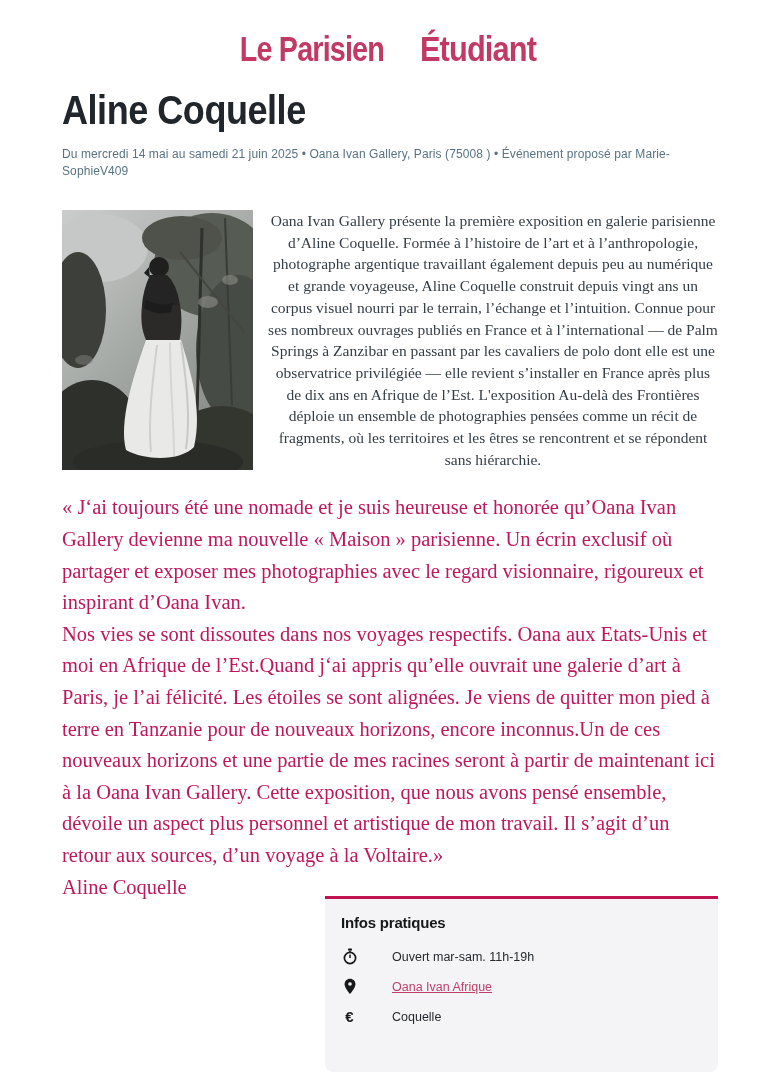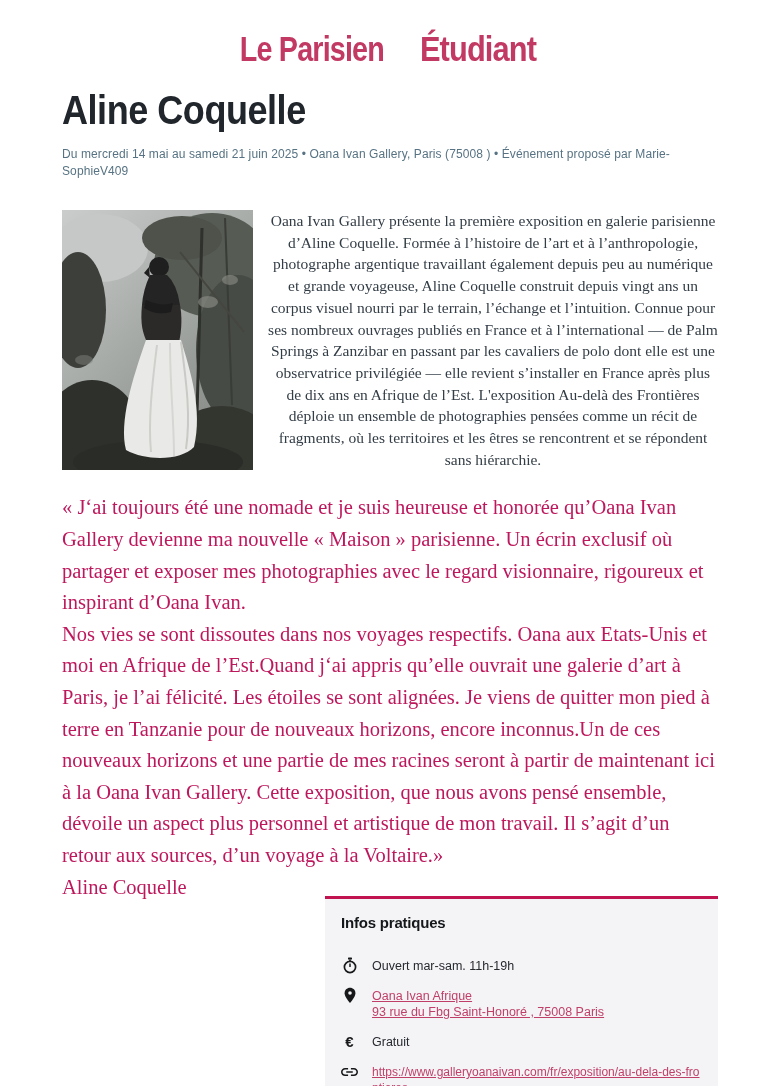--- a/index.html
+++ b/index.html
@@ -58,23 +58,23 @@
     position:absolute; left:325px; top:896px;
     width:393px; min-height:176px;
     background:#f4f4f6;
     border-top:3px solid #c0134f;
     border-radius:0 0 8px 8px;
     padding:15px 16px 18px 16px;
     z-index:5;
   }
   .infos h2 {
     font-size:15px; font-weight:800; color:#15181b;
-    letter-spacing:-.2px; margin-bottom:26px;
+    letter-spacing:-.2px; margin-bottom:17px;
   }
-  .infos .row { display:flex; align-items:flex-start; margin-bottom:13px; }
+  .infos .row { display:flex; align-items:center; margin-bottom:13px;gap:20px; }
   .infos .row:last-child { margin-bottom:0; }
   .infos .ico {
     width:17px; height:17px; flex:0 0 auto; margin-right:14px;
     display:flex; align-items:center; justify-content:center;
     color:#17181a;
   }
   .infos .ico svg { display:block; }
   .infos .txt { font-size:12.5px; line-height:16px; color:#26292e; padding-top:1px; }
   .infos a {
     color:#c03f68; text-decoration:underline; cursor:pointer;
@@ -157,32 +157,21 @@
 
   <div class="row">
     <span class="ico">
       <svg width="14" height="17" viewBox="0 0 14 17">
         <path d="M7 0.8 C3.9 0.8 1.6 3.2 1.6 6.2 c0 3.9 5.4 9.8 5.4 9.8 s5.4-5.9 5.4-9.8 C12.4 3.2 10.1 0.8 7 0.8 z" fill="currentColor"></path>
         <circle cx="7" cy="6" r="1.8" fill="#f4f4f6"></circle>
       </svg>
     </span>
     <span class="txt">
       <a>Oana Ivan Afrique</a><br>
-      <a>93 rue du Fbg Saint-Honoré , 75008 Paris</a>
     </span>
   </div>
 
   <div class="row">
     <span class="ico euro-glyph">€</span>
-    <span class="txt">Gratuit</span>
+    <span class="txt">Coquelle</span>
   </div>
 
-  <div class="row">
-    <span class="ico">
-      <svg width="17" height="10" viewBox="0 0 24 14">
-        <path d="M2.2 7 c0-2 1.6-3.6 3.6-3.6 h4.2 V1.2 H5.8 C2.6 1.2 0 3.8 0 7 s2.6 5.8 5.8 5.8 h4.2 v-2.2 H5.8 C3.8 10.6 2.2 9 2.2 7 z M7.4 8.1 h9.2 V5.9 H7.4 v2.2 z M18.2 1.2 h-4.2 v2.2 h4.2 c2 0 3.6 1.6 3.6 3.6 s-1.6 3.6-3.6 3.6 h-4.2 v2.2 h4.2 c3.2 0 5.8-2.6 5.8-5.8 s-2.6-5.8-5.8-5.8 z" fill="currentColor"></path>
-      </svg>
-    </span>
-    <span class="txt">
-      <a class="url-link">https://www.galleryoanaivan.com/fr/exposition/au-dela-des-frontieres</a>
-    </span>
-  </div>
 </aside>
 
 </body></html>

